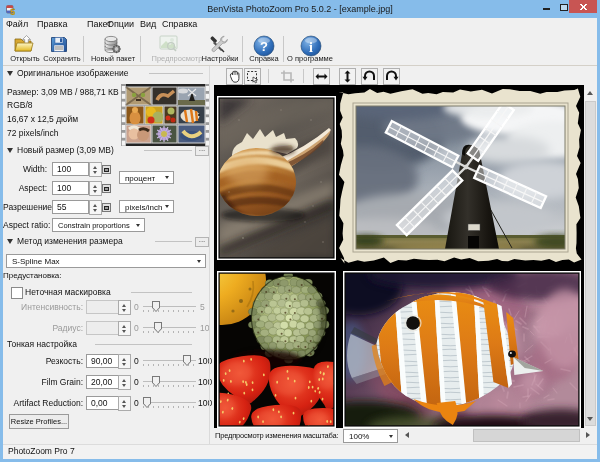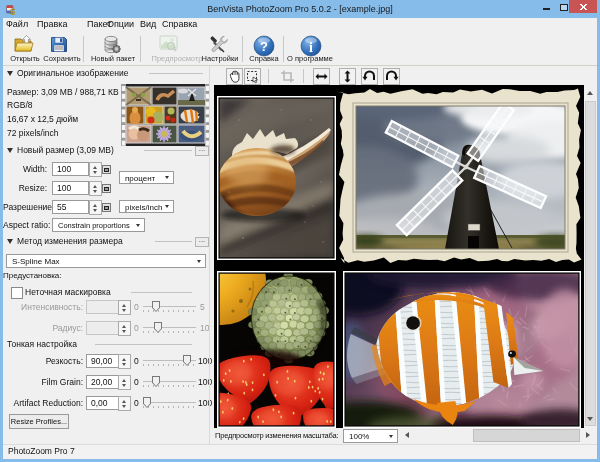--- a/index.html
+++ b/index.html
@@ -271,21 +271,21 @@
     <div class="dots" style="left:192px;top:80px">...</div>
 
     <div class="lblr" style="left:0px;top:97px;width:44px;height:13px;line-height:13px">Width:</div>
     <div class="inp" style="left:49px;top:96px;width:31px;height:12px">100</div>
     <div class="spin" style="left:86px;top:96px"></div>
     <div class="lockb" style="left:99px;top:99px"></div>
     <div class="cmb" style="left:116px;top:105px;width:53px;height:11px">
         <em>процент</em>
         <i></i>
       </div>
-    <div class="lblr" style="left:0px;top:116px;width:44px;height:13px;line-height:13px">Resize:</div>
+    <div class="lblr" style="left:0px;top:116px;width:44px;height:13px;line-height:13px">Aspect:</div>
     <div class="inp" style="left:49px;top:115px;width:31px;height:12px">100</div>
     <div class="spin" style="left:86px;top:115px"></div>
     <div class="lockb" style="left:99px;top:118px"></div>
 
     <div class="lblr" style="left:0px;top:135px;width:44px;height:13px;line-height:13px">Разрешение</div>
     <div class="inp" style="left:49px;top:134px;width:31px;height:12px">55</div>
     <div class="spin" style="left:86px;top:134px"></div>
     <div class="lockb" style="left:99px;top:137px"></div>
     <div class="cmb" style="left:116px;top:134px;width:53px;height:11px">
         <em>pixels/inch</em>

